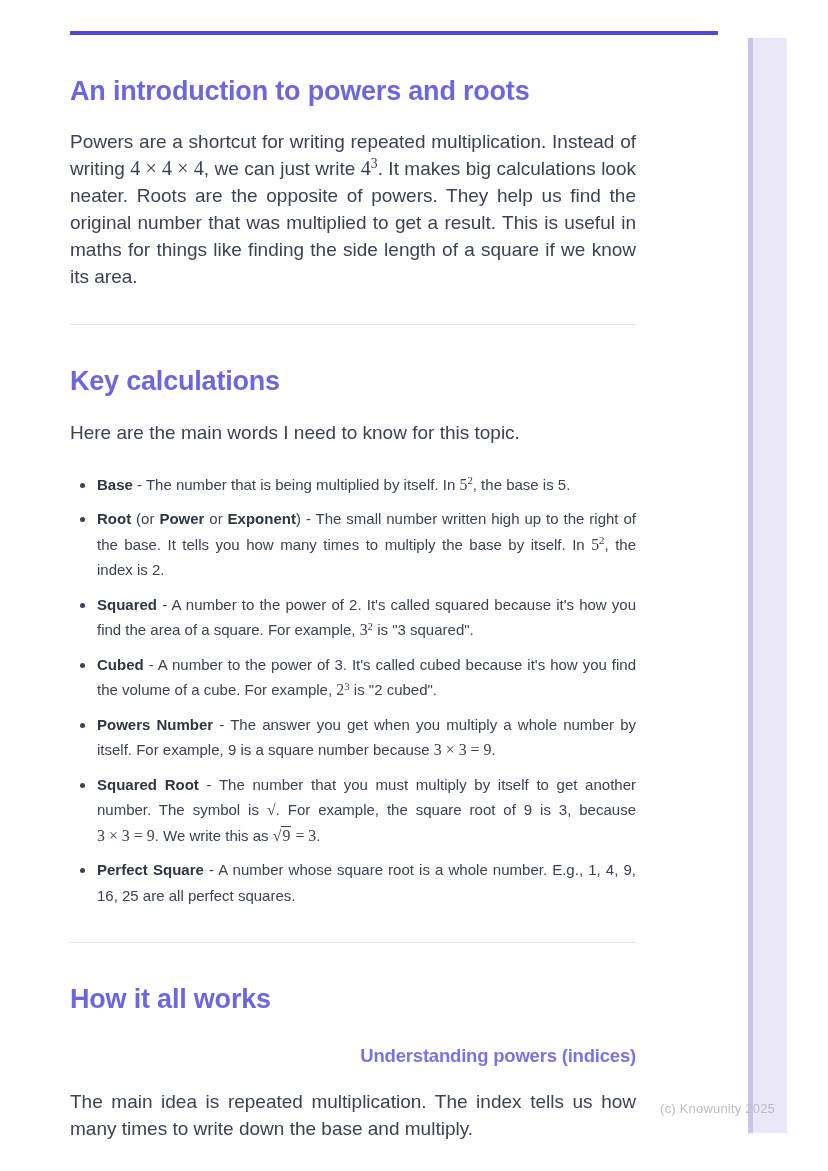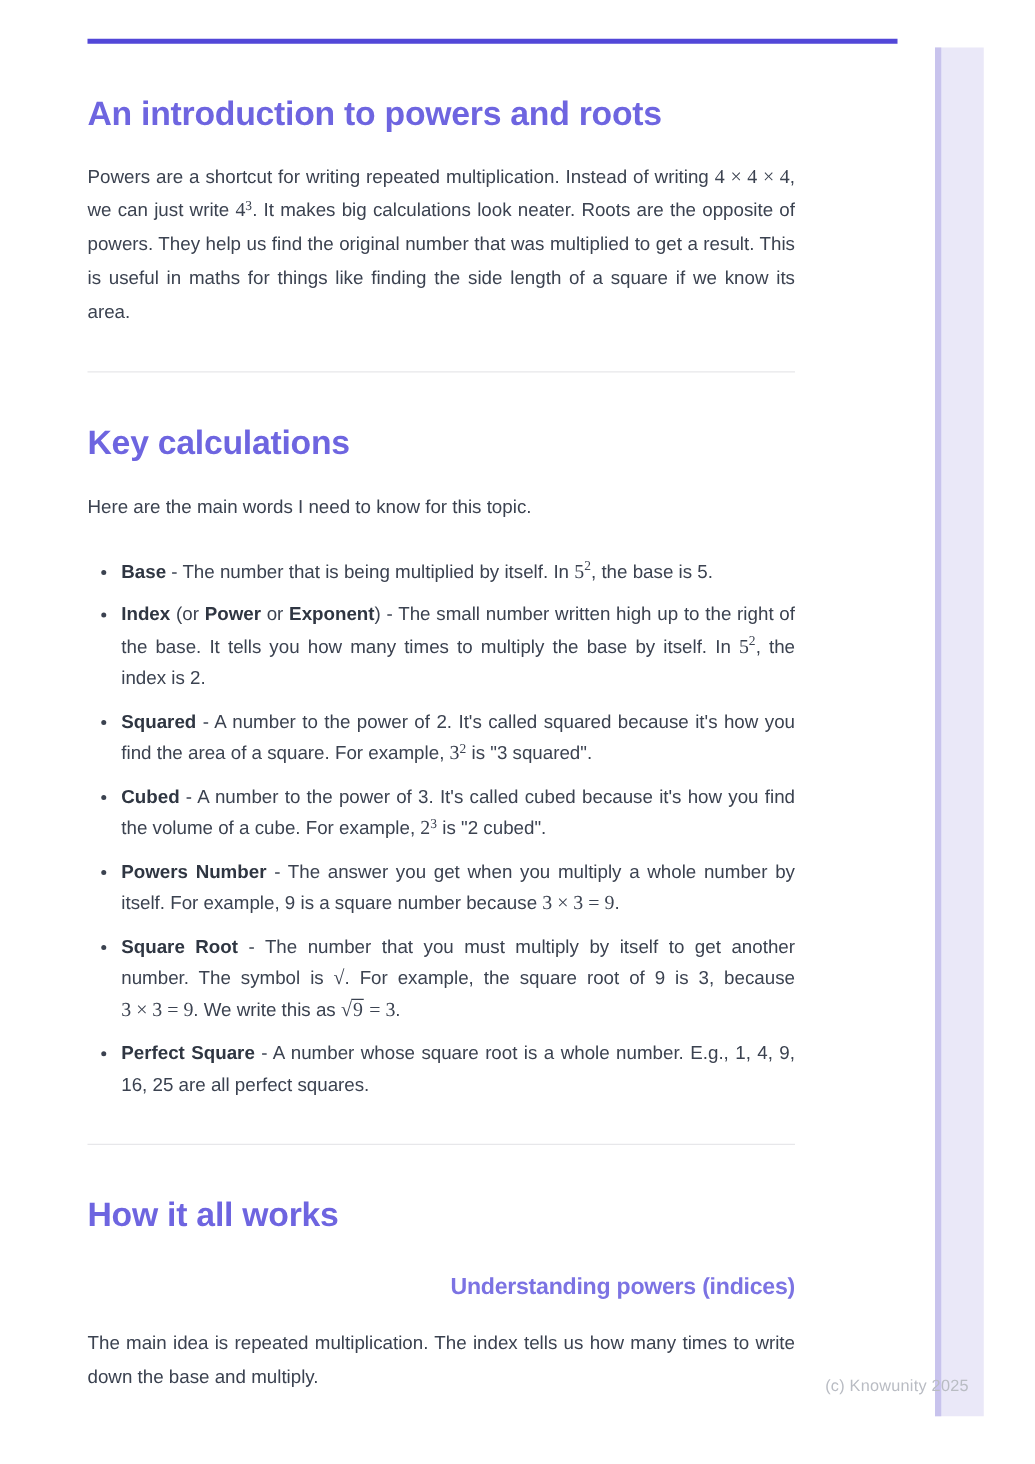--- a/index.html
+++ b/index.html
@@ -43,21 +43,21 @@
   }
   h3{
     margin:29px 0 0 0;
     font-size:18.5px;line-height:1.2;font-weight:700;
     letter-spacing:-0.2px;
     color:var(--c-h3);
     text-align:right;
   }
   p{
     margin:21px 0 0 0;
-    font-size:15px;line-height:27px;
+    font-size:19px;line-height:27px;
     text-align:justify;
   }
   .divider{
     border:none;border-top:1px solid var(--c-divider);
     margin:34px 0 0 0;height:0;
   }
   ul{
     margin:26px 0 0 0;padding:0 0 0 26px;
     list-style:disc outside;
   }
@@ -107,25 +107,25 @@
 
   <h2>An introduction to powers and roots</h2>
   <p>Powers are a shortcut for writing repeated multiplication. Instead of writing <span class="math">4 × 4 × 4</span>, we can just write <span class="math">4<sup>3</sup></span>. It makes big calculations look neater. Roots are the opposite of powers. They help us find the original number that was multiplied to get a result. This is useful in maths for things like finding the side length of a square if we know its area.</p>
 
   <hr class="divider">
 
   <h2>Key calculations</h2>
   <p>Here are the main words I need to know for this topic.</p>
   <ul>
       <li><strong>Base</strong> - The number that is being multiplied by itself. In <span class="math">5<sup>2</sup></span>, the base is 5.</li>
-      <li><strong>Index</strong> (or <strong>Power</strong> or <strong>Exponent</strong>) - The small number written high up to the right of the base. It tells you how many times to multiply the base by itself. In <span class="math">5<sup>2</sup></span>, the index is 2.</li>
+      <li><strong>Root</strong> (or <strong>Power</strong> or <strong>Exponent</strong>) - The small number written high up to the right of the base. It tells you how many times to multiply the base by itself. In <span class="math">5<sup>2</sup></span>, the index is 2.</li>
       <li><strong>Squared</strong> - A number to the power of 2. It's called squared because it's how you find the area of a square. For example, <span class="math">3<sup>2</sup></span> is "3 squared".</li>
       <li><strong>Cubed</strong> - A number to the power of 3. It's called cubed because it's how you find the volume of a cube. For example, <span class="math">2<sup>3</sup></span> is "2 cubed".</li>
       <li><strong>Powers Number</strong> - The answer you get when you multiply a whole number by itself. For example, 9 is a square number because <span class="math">3 × 3 = 9</span>.</li>
-      <li><strong>Square Root</strong> - The number that you must multiply by itself to get another number. The symbol is <span class="math">√</span>. For example, the square root of 9 is 3, because <span class="math">3 × 3 = 9</span>. We write this as <span class="math">√<span class="vin">9</span></span><span class="math"> = 3</span>.</li>
+      <li><strong>Squared Root</strong> - The number that you must multiply by itself to get another number. The symbol is <span class="math">√</span>. For example, the square root of 9 is 3, because <span class="math">3 × 3 = 9</span>. We write this as <span class="math">√<span class="vin">9</span></span><span class="math"> = 3</span>.</li>
       <li><strong>Perfect Square</strong> - A number whose square root is a whole number. E.g., 1, 4, 9, 16, 25 are all perfect squares.</li>
     </ul>
 
   <hr class="divider">
 
   <h2>How it all works</h2>
   <h3>Understanding powers (indices)</h3>
   <p>The main idea is repeated multiplication. The index tells us how many times to write down the base and multiply.</p>
 </div>
 

